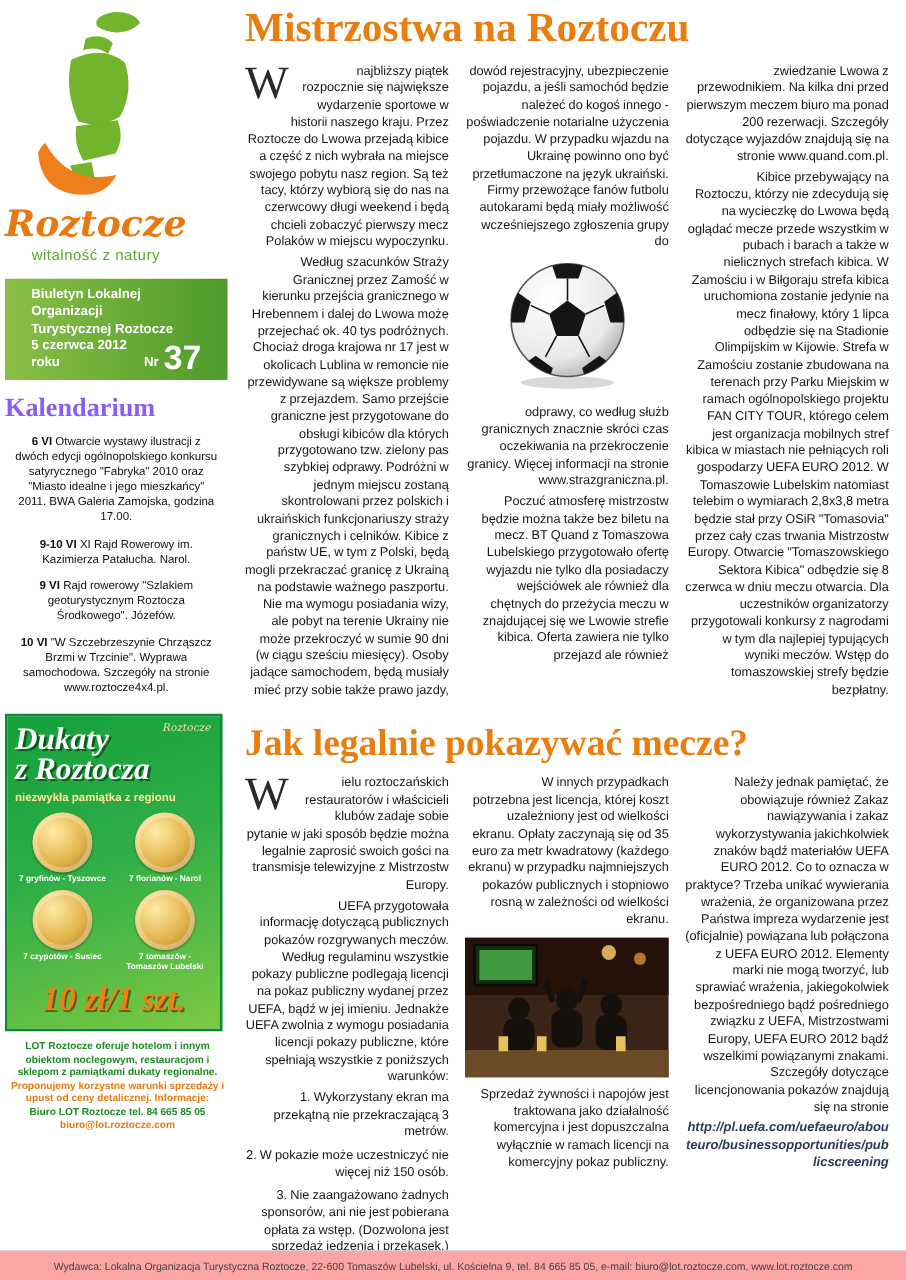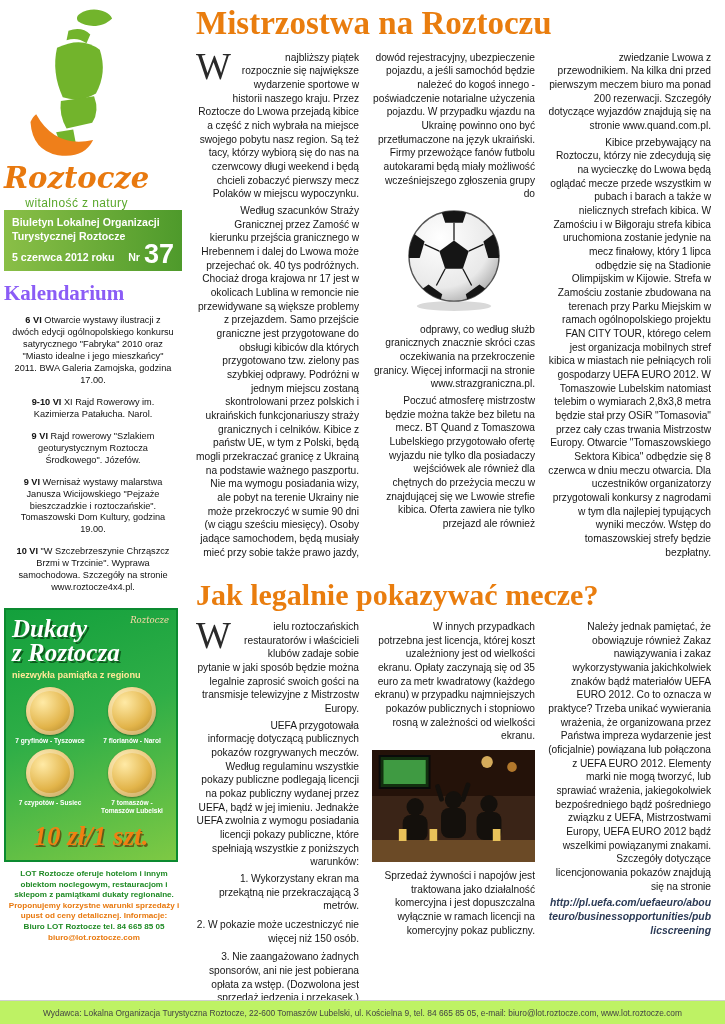--- a/index.html
+++ b/index.html
@@ -7,21 +7,21 @@
   body { width:725px; height:1024px; font-family:"Liberation Sans",sans-serif; color:#1a1a1a; overflow:hidden; }
   .page { position:relative; width:725px; height:1024px; overflow:hidden; background:#fff; }
   .content { display:flex; width:100%; height:100%; padding-bottom:26px; }
 
   
   .sidebar { width:186px; flex:0 0 186px; display:flex; flex-direction:column; align-items:flex-start; padding:8px 4px 0; }
   .logo-block { text-align:center; }
   .brand { font-family:"DejaVu Serif",serif; font-style:italic; font-weight:bold; font-size:29px; color:#e8790f; line-height:1; margin-top:2px; }
   .tagline { font-size:12px; color:#5aa82c; margin-top:3px; letter-spacing:.4px; }
 
-  .bulletin-box { width:100%; background:linear-gradient(90deg,#8abf47,#4e9a2b); color:#fff; font-weight:bold; font-size:10.6px; line-height:1.3; padding:6px 8px; }
+  .bulletin-box { width:100%; margin-top:12px; background:linear-gradient(90deg,#8abf47,#4e9a2b); color:#fff; font-weight:bold; font-size:10.6px; line-height:1.3; padding:6px 21px; }
   .issue-row { display:flex; align-items:flex-end; justify-content:space-between; }
   .issue { display:flex; align-items:flex-end; gap:4px; }
   .issue-no { font-size:27px; line-height:.8; font-weight:bold; }
 
   .kalendarium { font-family:"Liberation Serif",serif; font-size:21px; color:#8b5cf6; margin:10px 0 9px; font-weight:bold; }
   .events { width:100%; }
   .event { font-size:9.2px; text-align:center; margin:0 7px 10px; line-height:1.3; color:#111; }
   .event b { font-weight:bold; }
 
   .dukaty { width:174px; margin-top:4px; border:2px solid #0c8a30; background:linear-gradient(160deg,#13a03c,#2fae47 45%,#7ec944); padding:7px 6px 8px; position:relative; color:#fff; }
@@ -47,21 +47,21 @@
   .col p { margin:0 0 3px;text-align:right; }
   .col p.ind { text-indent:30px; }
   .dropcap { float:left; font-family:"Liberation Serif",serif; font-size:37px; line-height:30px; padding:1px 4px 0 0; color:#2a2a2a; }
   .ball-wrap { width:98px; margin:8px auto; }
   .photo-wrap { width:100%; margin:7px 0; line-height:0; }
   .photo-wrap svg { width:100%; height:112px; }
   .uefa-link { font-weight:bold; font-style:italic; color:#2b3a55; word-break:break-all; margin-top:8px; font-size:10.4px; text-align:left; }
   .list-item { margin-bottom:5px !important; }
 
   
-  .footer { position:absolute; left:0; right:0; bottom:0; height:24px; background:#bef264; border-top:1px solid #cfcfcf; font-size:8.4px; color:#444; display:flex; align-items:center; justify-content:center; }
+  .footer { position:absolute; left:0; right:0; bottom:0; height:24px; background:#fca5a5; border-top:1px solid #cfcfcf; font-size:8.4px; color:#444; display:flex; align-items:center; justify-content:center; }
 </style>
 </head>
 <body>
 
 <div class="page">
   <div class="content">
 
     <aside class="sidebar">
       <div class="logo-block">
         <svg width="118" height="150" viewBox="0 0 118 158">
@@ -89,21 +89,20 @@
           </span>
         </div>
       </div>
 
       <h2 class="kalendarium">Kalendarium</h2>
 
       <div class="events">
         <p class="event"><b>6 VI</b> <span>Otwarcie wystawy ilustracji z dwóch edycji ogólnopolskiego konkursu satyrycznego "Fabryka" 2010 oraz "Miasto idealne i jego mieszkańcy" 2011. BWA Galeria Zamojska, godzina 17.00.</span></p>
         <p class="event"><b>9-10 VI</b> <span>XI Rajd Rowerowy im. Kazimierza Patałucha. Narol.</span></p>
         <p class="event"><b>9 VI</b> <span>Rajd rowerowy "Szlakiem geoturystycznym Roztocza Środkowego". Józefów.</span></p>
-        <p class="event"><b>9 VI</b> <span>Wernisaż wystawy malarstwa Janusza Wicijowskiego "Pejzaże bieszczadzkie i roztoczańskie". Tomaszowski Dom Kultury, godzina 19.00.</span></p>
         <p class="event"><b>10 VI</b> <span>"W Szczebrzeszynie Chrząszcz Brzmi w Trzcinie". Wyprawa samochodowa. Szczegóły na stronie www.roztocze4x4.pl.</span></p>
       </div>
 
       <div class="dukaty">
         <div class="dukaty-brand">Roztocze</div>
         <div class="dukaty-title">
           <div>Dukaty</div>
           <div>z Roztocza</div>
         </div>
         <div class="dukaty-sub">niezwykła pamiątka z regionu</div>

